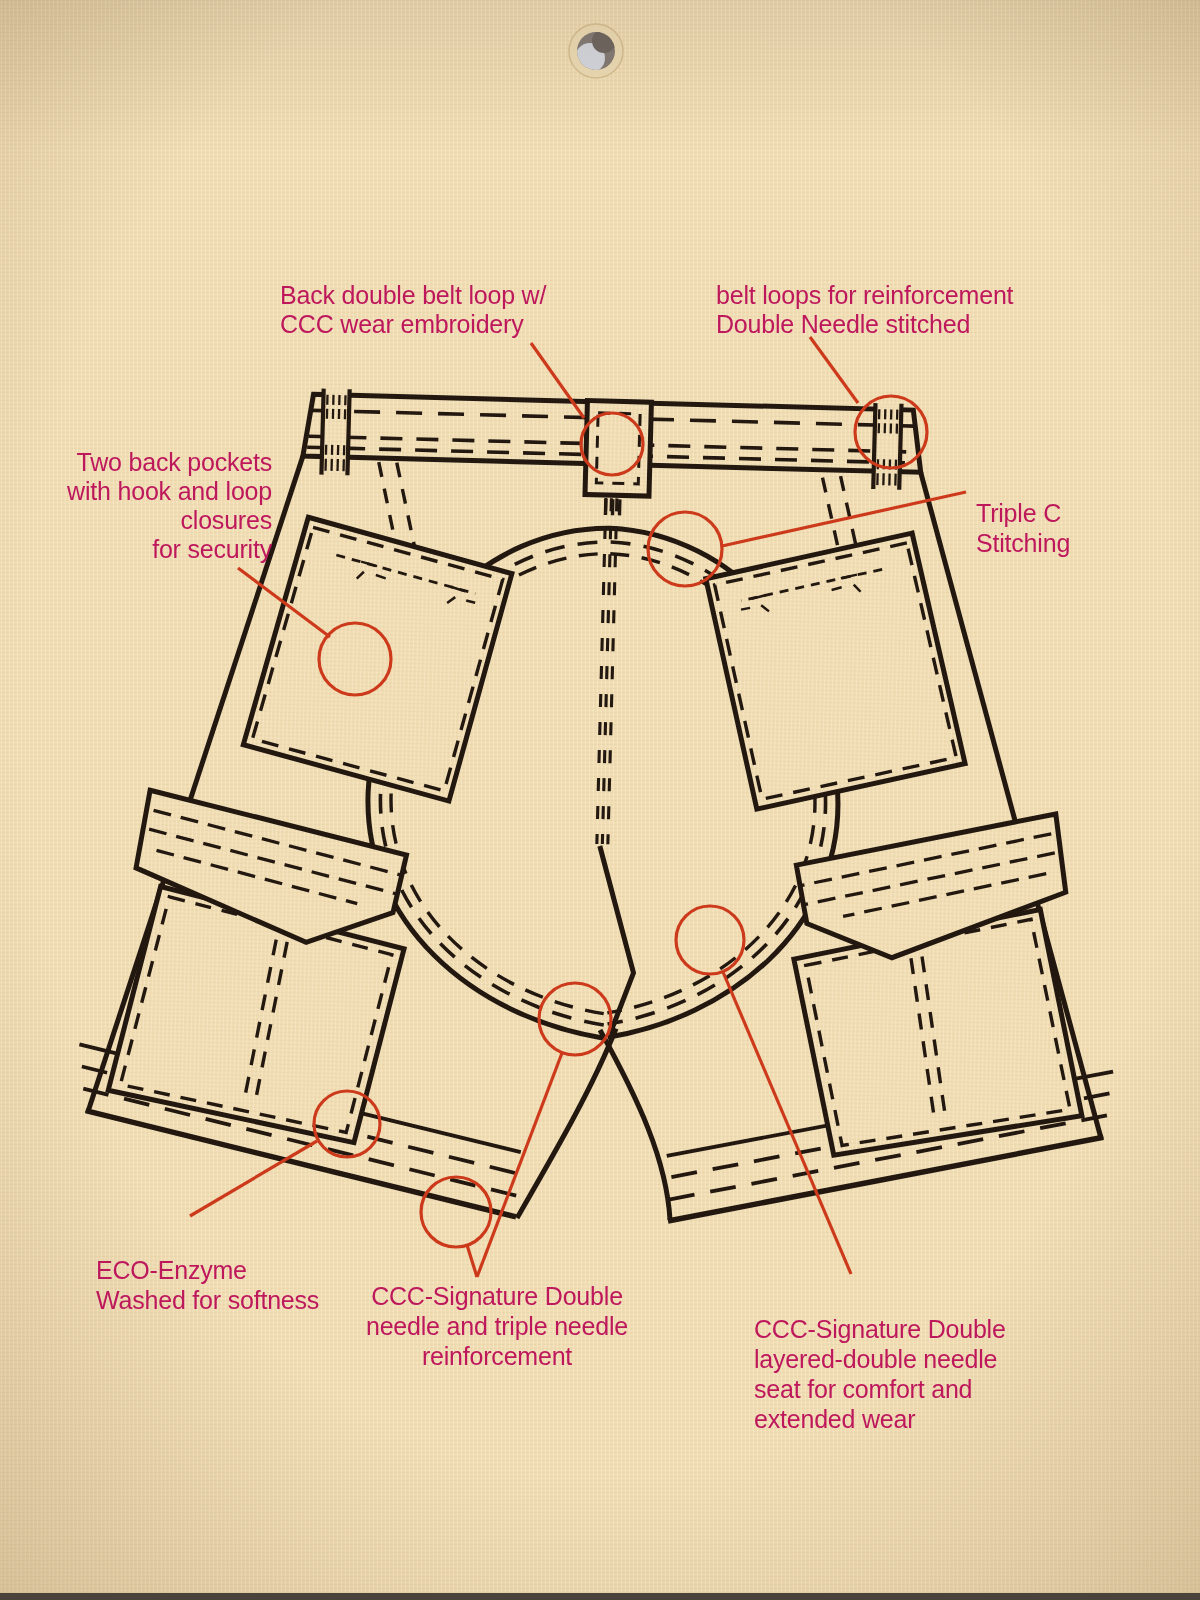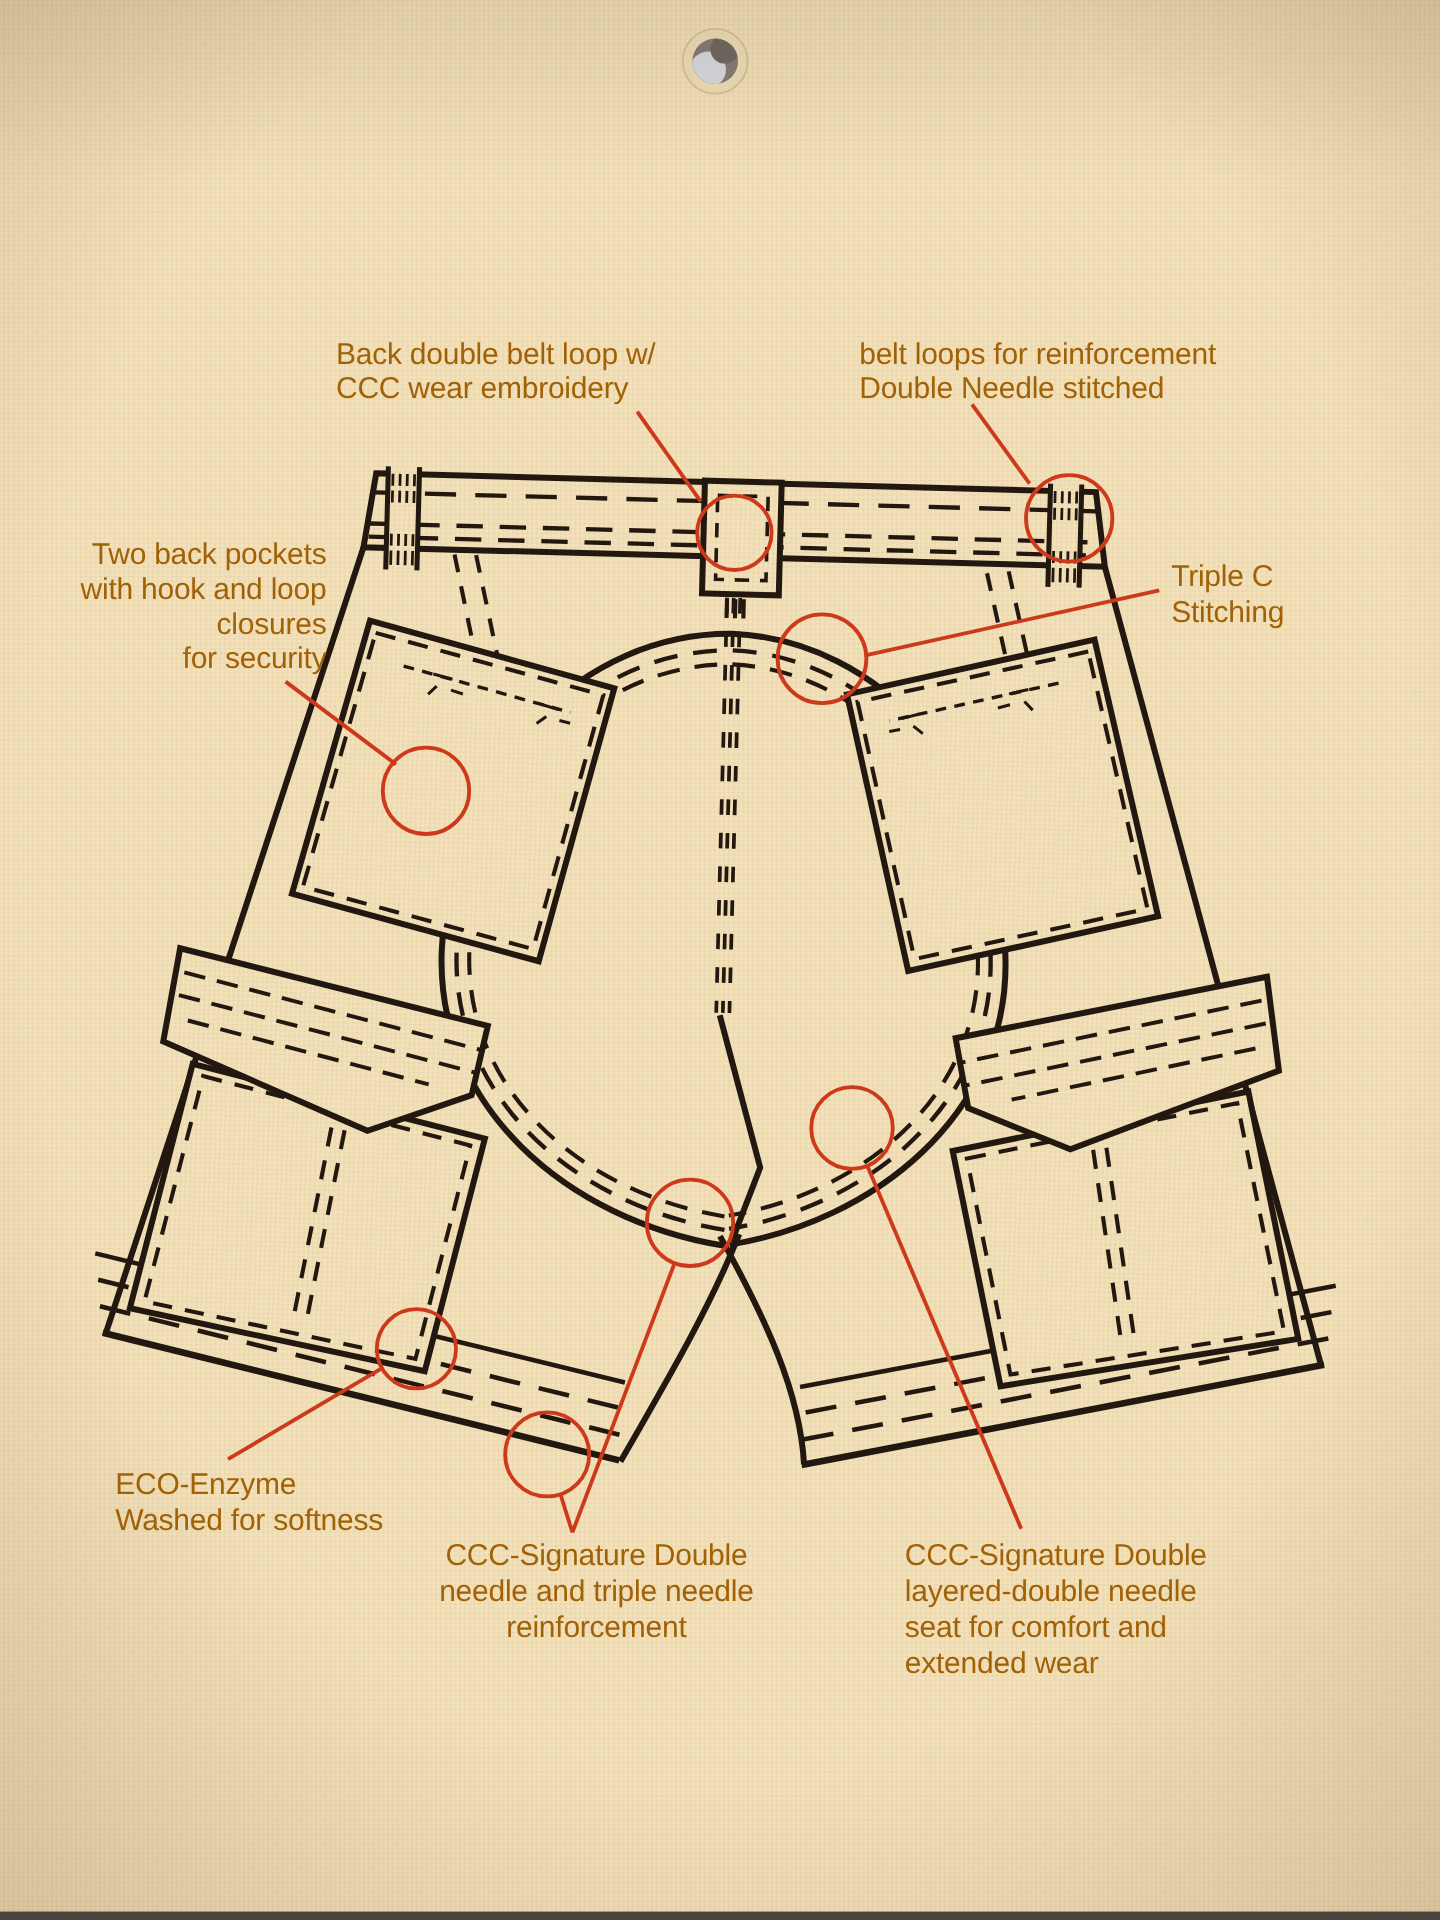--- a/index.html
+++ b/index.html
@@ -1,22 +1,22 @@
 <!DOCTYPE html>
 <html><head>
 <meta charset="utf-8">
 <style>
   html,body{margin:0;padding:0;background:#d8c49a;}
   #tag{position:relative;width:1200px;height:1600px;overflow:hidden;background:#f0ddb4;}
   #art{position:absolute;left:0;top:0;}
   .label{position:absolute;font-family:"Liberation Sans",sans-serif;font-size:25px;line-height:29px;
-         color:#a16207;letter-spacing:-0.2px;white-space:nowrap;}
+         color:#be185d;letter-spacing:-0.2px;white-space:nowrap;}
   .label.r{text-align:right;}
   .label.c{text-align:center;white-space:normal;line-height:30px;}
-  .label.lh30{line-height:30px;}
+  .label.lh30{line-height:30px;margin-top:33px;}
 </style>
 </head>
 <body>
 
 <div id="tag">
 
 <svg id="art" width="1200" height="1600" viewBox="0 0 1200 1600">
   <defs>
     <pattern id="weave" width="4" height="4" patternUnits="userSpaceOnUse">
       <rect width="4" height="4" fill="#f0ddb4"></rect>

